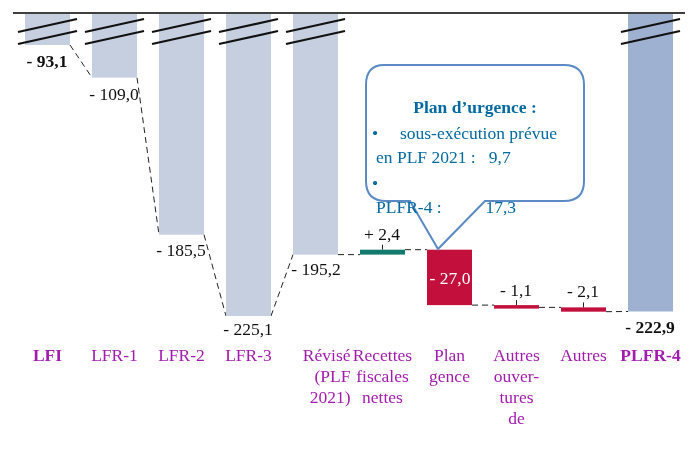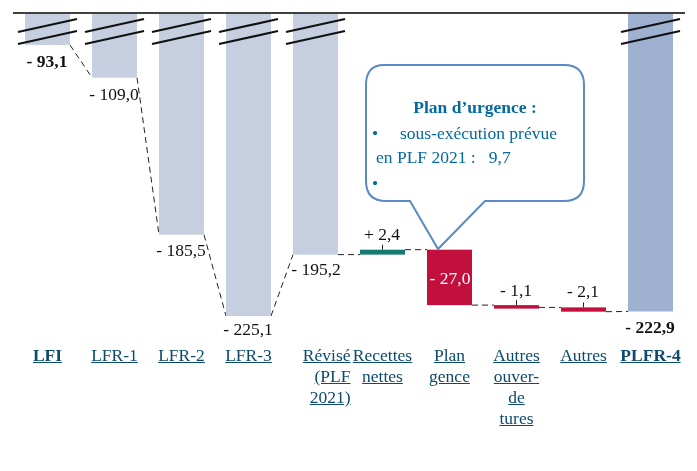--- a/index.html
+++ b/index.html
@@ -1,21 +1,21 @@
 <!DOCTYPE html>
 <html><head>
 <meta charset="utf-8">
 <style>
   html, body { margin:0; padding:0; background:#ffffff; }
   body { width:697px; height:471px; position:relative; overflow:hidden;
          font-family:"DejaVu Serif","Liberation Serif",serif; }
   #chart { position:absolute; left:0; top:0; width:697px; height:471px; }
   svg text { font-family:"Liberation Serif","DejaVu Serif",serif; fill:#111; }
   .cat { position:absolute; top:345px; width:70px; text-align:center;
-         font-family:"Liberation Serif","DejaVu Serif",serif; font-size:17.5px; line-height:21px; color:#0c4a6e;text-decoration:underline; }
+         font-family:"Liberation Serif","DejaVu Serif",serif; font-size:17.5px; line-height:21px; color:#a21caf; }
   .cat.bold { font-weight:bold; }
   #callout { position:absolute; left:366px; top:65px; width:218px; height:136px;
              font-family:"Liberation Serif","DejaVu Serif",serif; font-size:17.5px; color:#0369a1; line-height:26px;margin-top:24px; }
   #callout .title { text-align:center; font-weight:bold; margin-top:5px; }
   #callout .bullet { display:flex; padding-left:6px; }
   #callout .dot { width:28px; flex:none; }
   #callout .btxt { flex:1; }
 </style>
 </head>
 <body>
@@ -86,20 +86,23 @@
     <span class="btxt">
       <span>sous-exécution prévue</span>
     </span>
   </div>
   <div class="bullet" style="margin-top:-2px">
     <span style="white-space:pre; padding-left:4px">en PLF 2021 :   9,7</span>
   </div>
   <div class="bullet">
     <span class="dot">•</span>
   </div>
+  <div class="bullet" style="margin-top:-2px">
+    <span style="white-space:pre; padding-left:4px">PLFR-4 :          17,3</span>
+  </div>
 </div>
 
 <div id="cats">
     <div class="cat bold" style="left: 12.5px;">
       <div>LFI</div>
     </div>
     <div class="cat" style="left: 79.5px;">
       <div>LFR-1</div>
     </div>
     <div class="cat" style="left: 146.5px; text-align: center;">
@@ -108,31 +111,32 @@
     <div class="cat" style="left: 213.5px;">
       <div>LFR-3</div>
     </div>
     <div class="cat" style="left: 280.5px; text-align: right;">
       <div>Révisé</div>
       <div>(PLF</div>
       <div>2021)</div>
     </div>
     <div class="cat" style="left: 347.5px;">
       <div>Recettes</div>
+      <div>fiscales</div>
       <div>nettes</div>
     </div>
     <div class="cat" style="left: 414.5px;">
       <div>Plan</div>
       <div>gence</div>
     </div>
     <div class="cat" style="left: 481.5px;">
       <div>Autres</div>
       <div>ouver-</div>
+      <div>tures</div>
       <div>de</div>
-      <div>tures</div>
     </div>
     <div class="cat" style="left: 548.5px;">
       <div>Autres</div>
     </div>
     <div class="cat bold" style="left: 615.5px;">
       <div>PLFR-4</div>
     </div>
   </div>
 
 </body></html>

